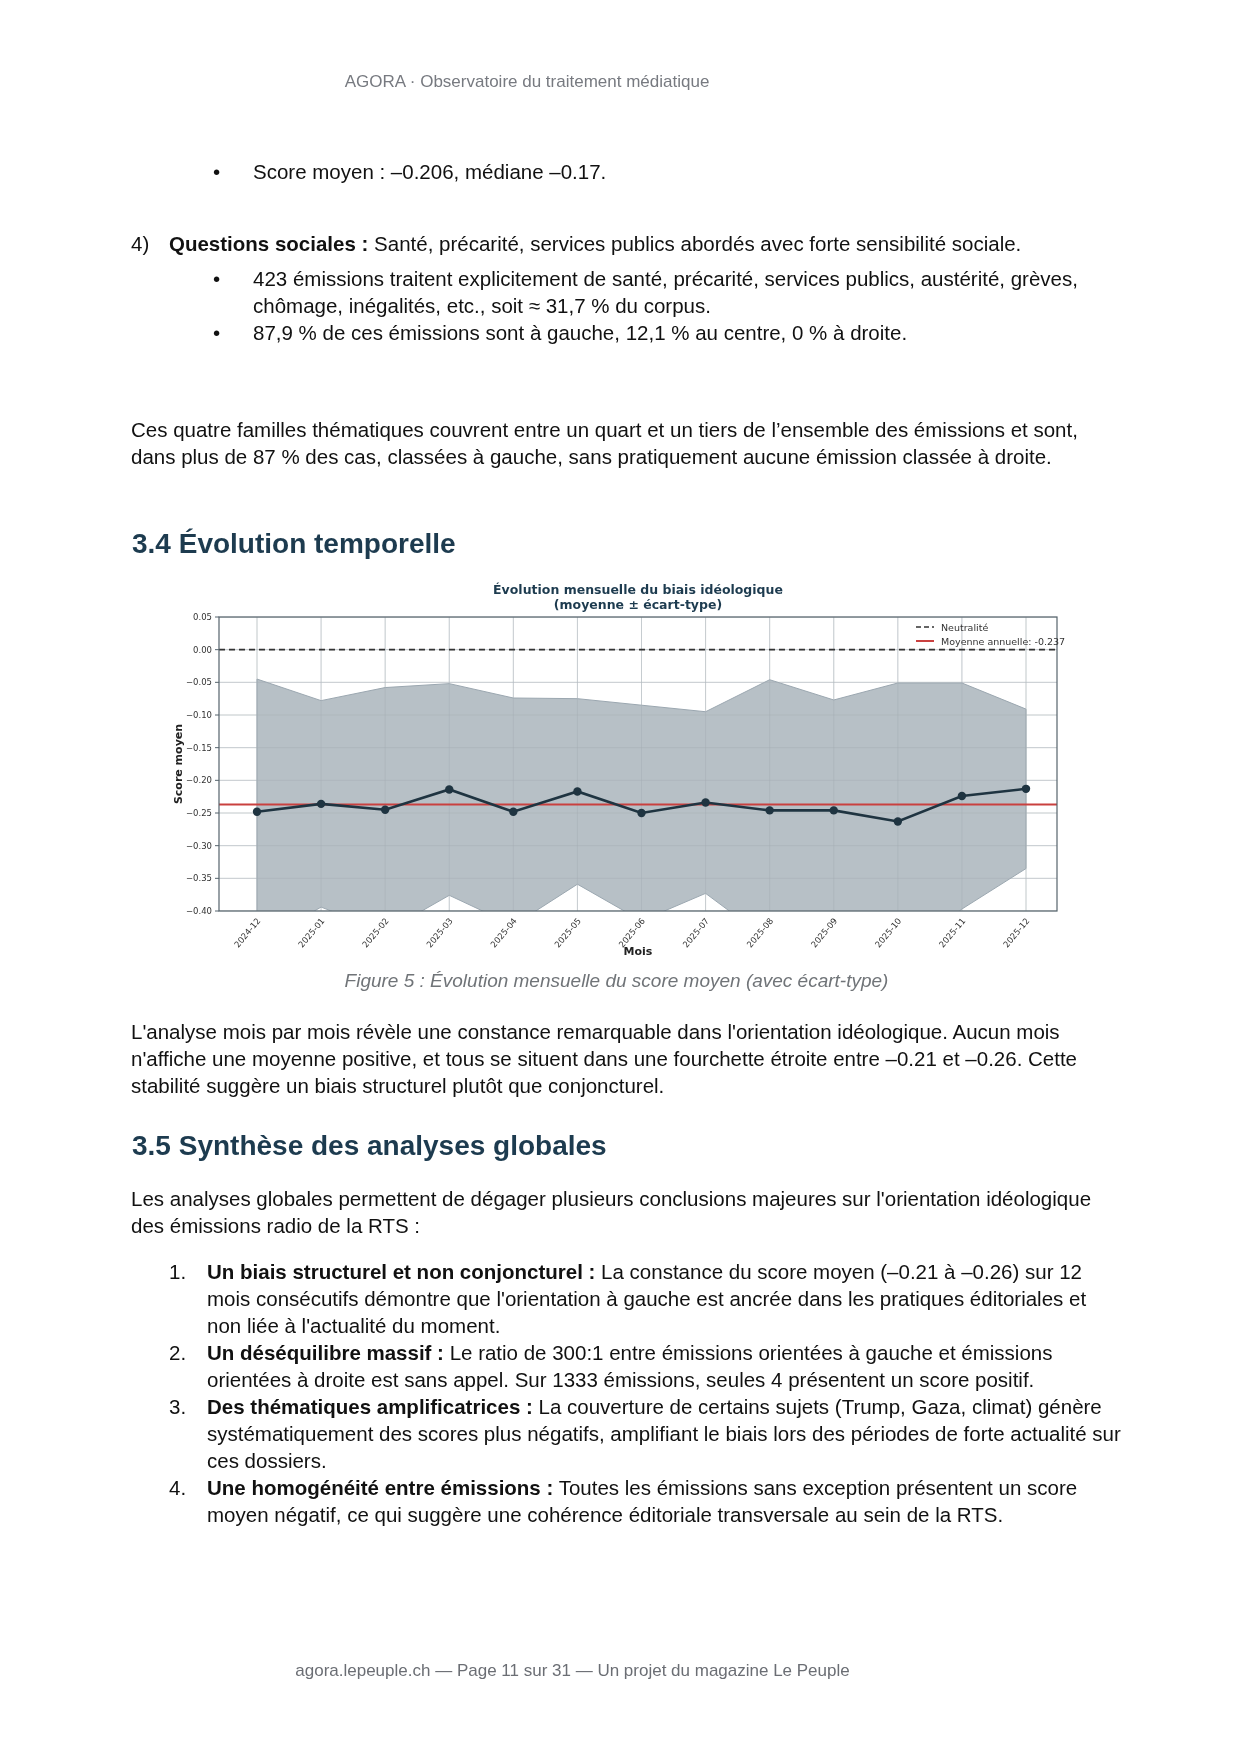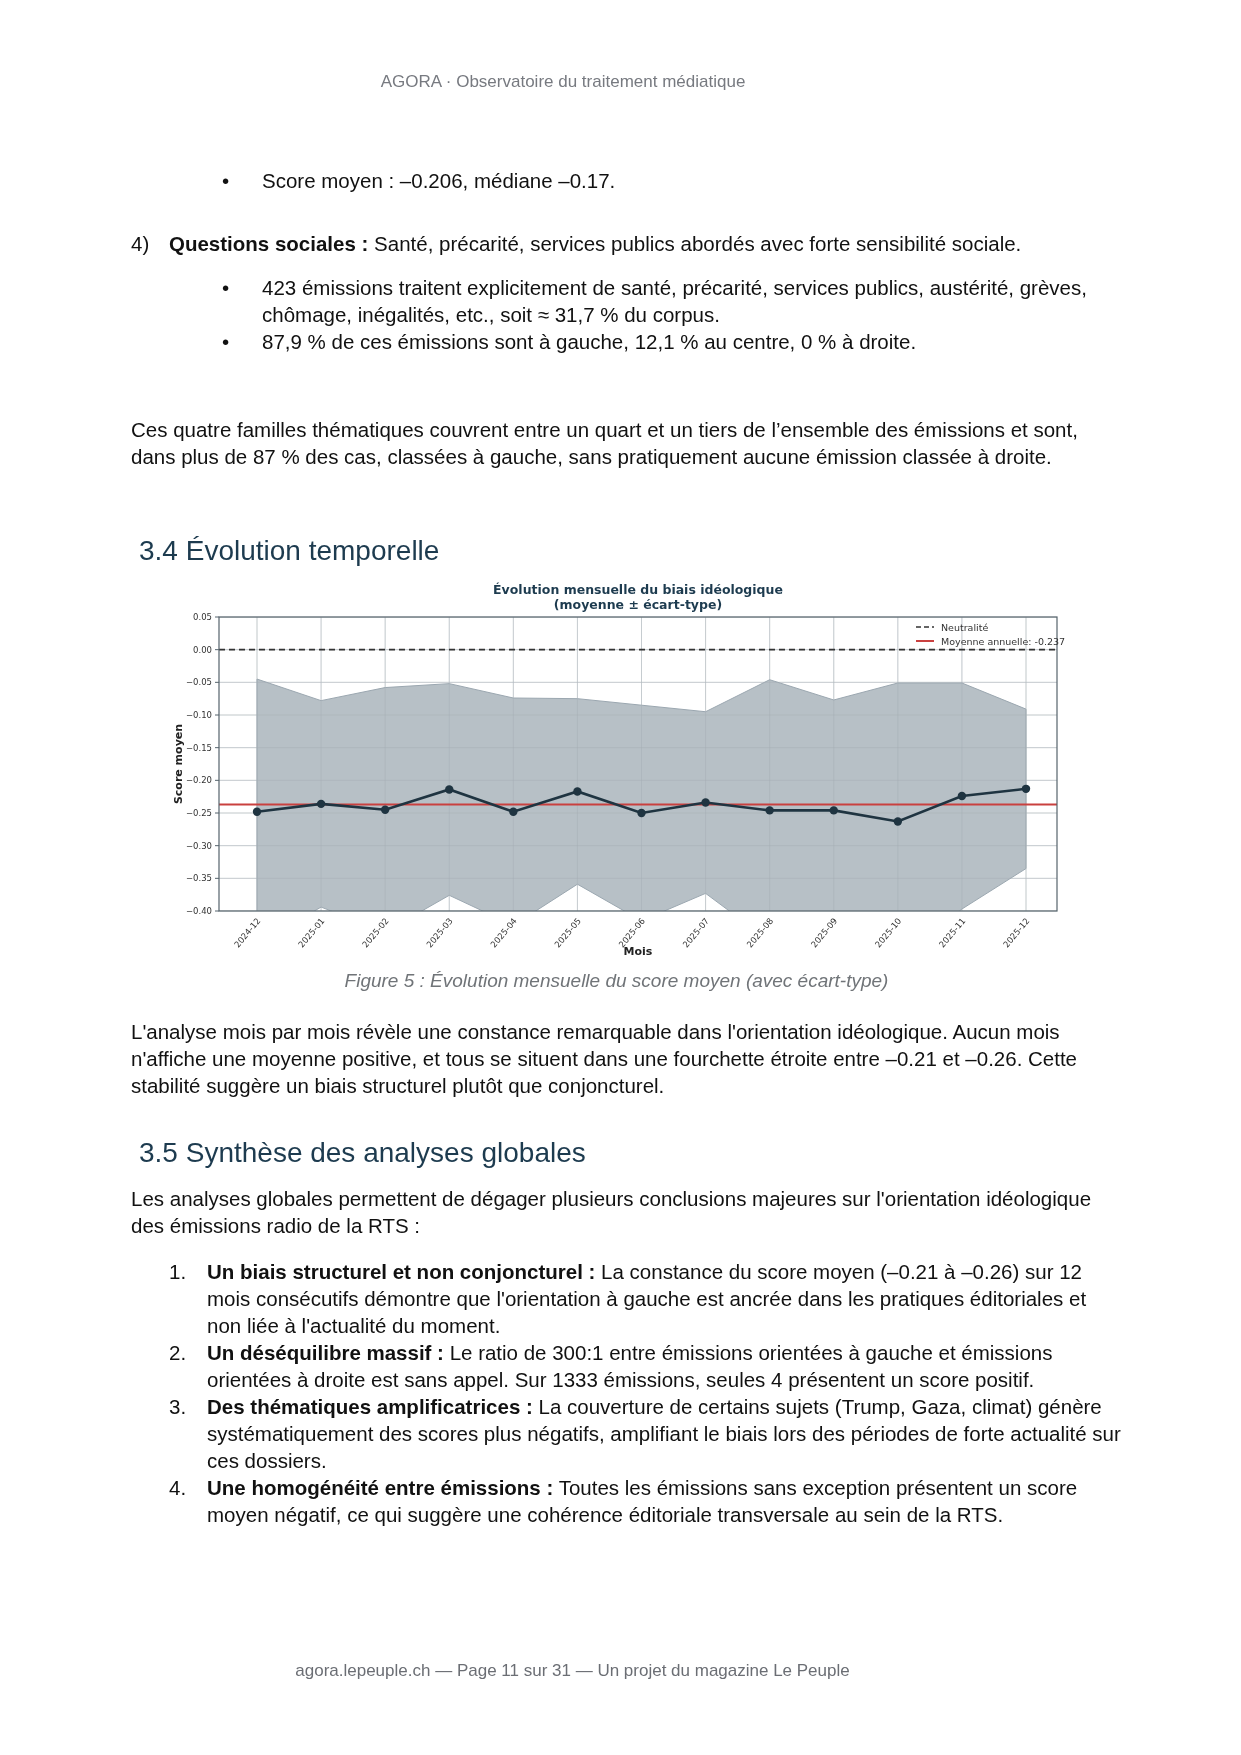--- a/index.html
+++ b/index.html
@@ -1,25 +1,25 @@
 <!DOCTYPE html>
 <html><head>
 <meta charset="utf-8">
 <style>
   html, body { margin:0; padding:0; background:#ffffff; }
   body { width:1241px; height:1755px; position:relative; font-family:"Liberation Sans", sans-serif; color:#111; }
-  .header { position:absolute; top:72px; left:0; width:1054px; text-align:center; font-size:17px; color:#777a80;margin-left:36px; }
+  .header { position:absolute; top:72px; left:0; width:1054px; text-align:center; font-size:17px; color:#777a80; }
   .footer { position:absolute; top:1661px; left:0; width:1145px; text-align:center; font-size:17px; color:#6b6e74; }
   .content { position:absolute; left:131px; width:990px; font-size:20.5px; line-height:27px; }
-  ul.bul { list-style:none; margin:17px; padding:0; }
+  ul.bul { list-style:none; margin:8px; padding:0; }
   ul.bul li { position:relative; padding-left:114px; }
   ul.bul li::before { content:"•"; position:absolute; left:74px; top:0; }
   .num4 { position:relative; padding-left:38px; }
   .num4 .n { position:absolute; left:0; top:0; }
-  h2 { font-size:28px; font-weight:normal; color:#1d3b4f; margin:8px; line-height:34px; }
+  h2 { font-size:28px; font-weight:bold; color:#1d3b4f; margin:1px; line-height:34px; }
   ol.syn { list-style:none; margin:0; padding:0; }
   ol.syn li { position:relative; padding-left:76px; }
   ol.syn li .n { position:absolute; left:38px; top:0; }
   .caption { position:absolute; top:970px; left:0; width:1233px; text-align:center; font-size:19px; font-style:italic; color:#707478; }
   svg text { font-family:"DejaVu Sans", sans-serif; }
 </style>
 </head>
 <body>
 
 <div class="header">AGORA · Observatoire du traitement médiatique</div>

